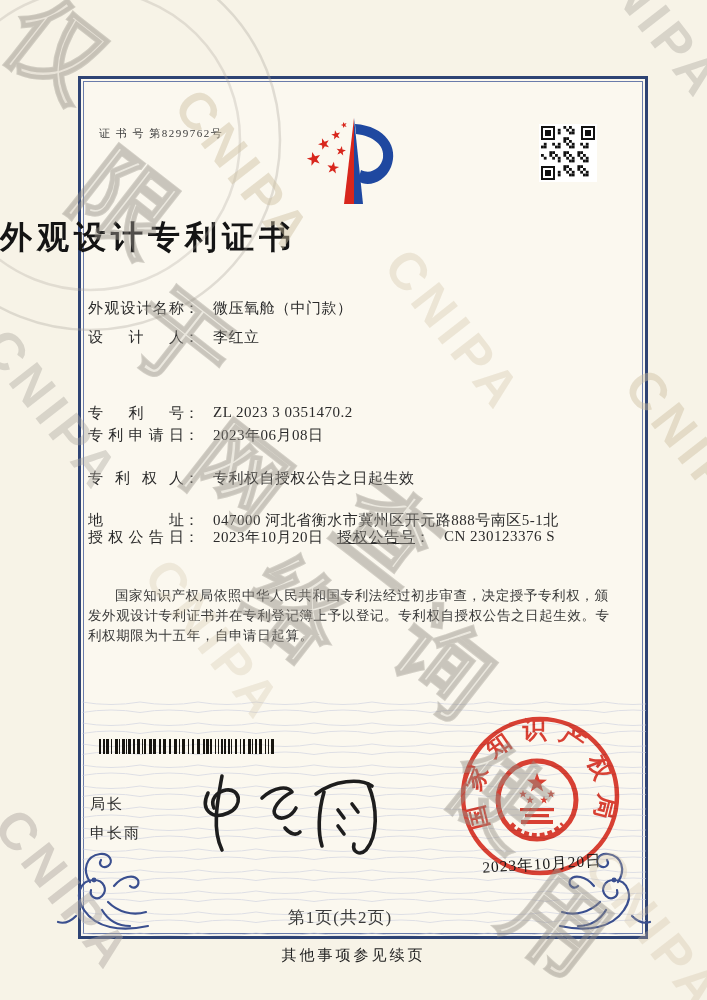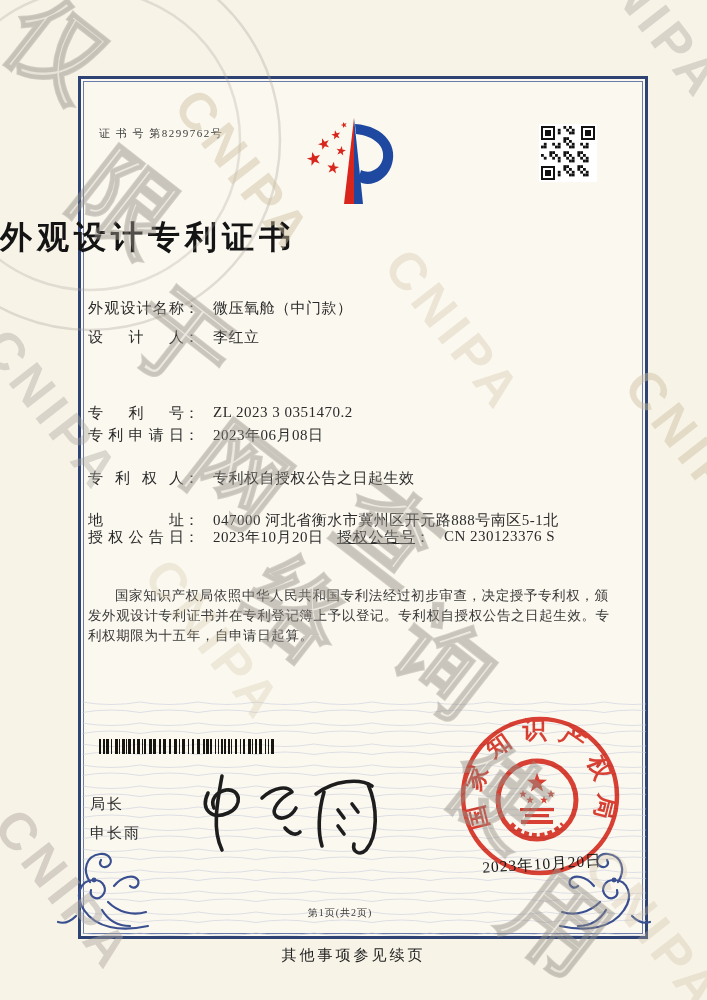--- a/index.html
+++ b/index.html
@@ -31,21 +31,21 @@
   #barcode{left:99px;top:739px;}
   
   .sig-title{left:90px;top:795px;font-size:15px;letter-spacing:2px;}
   .sig-name{left:90px;top:824px;font-size:15px;letter-spacing:2px;}
   .sig-hand{left:185px;top:758px;}
   
   .seal{left:450px;top:706px;z-index:40;mix-blend-mode:multiply;}
   .seal-date{left:462px;top:854px;width:160px;text-align:center;font-size:15.5px;letter-spacing:1px;
              color:#161616;transform:rotate(-3.5deg);z-index:45;}
   
-  .page-info{left:80px;top:906px;width:520px;text-align:center;font-size:10px;color:#3a3a3a;letter-spacing:1px;}
+  .page-info{left:80px;top:906px;width:520px;text-align:center;font-size:17px;color:#3a3a3a;letter-spacing:1px;}
   .continuation{left:0;top:946px;width:707px;text-align:center;font-size:15px;letter-spacing:3px;color:#222;}
   
   .flourish-l{left:56px;top:846px;}
   .flourish-r{left:552px;top:846px;transform:scaleX(-1);}
   
   .wm-layer{left:0;top:0;width:707px;height:1000px;z-index:50;pointer-events:none;}
   #wm-phrase span{position:absolute;font-size:96px;font-weight:600;
       font-family:"Liberation Serif","DejaVu Serif",serif;transform:rotate(38deg);
       color:rgba(150,144,135,.15);-webkit-text-stroke:2px rgba(150,144,135,.4);}
   .wm-cnipa{position:absolute;font-family:"Liberation Sans","DejaVu Sans",sans-serif;font-weight:bold;

